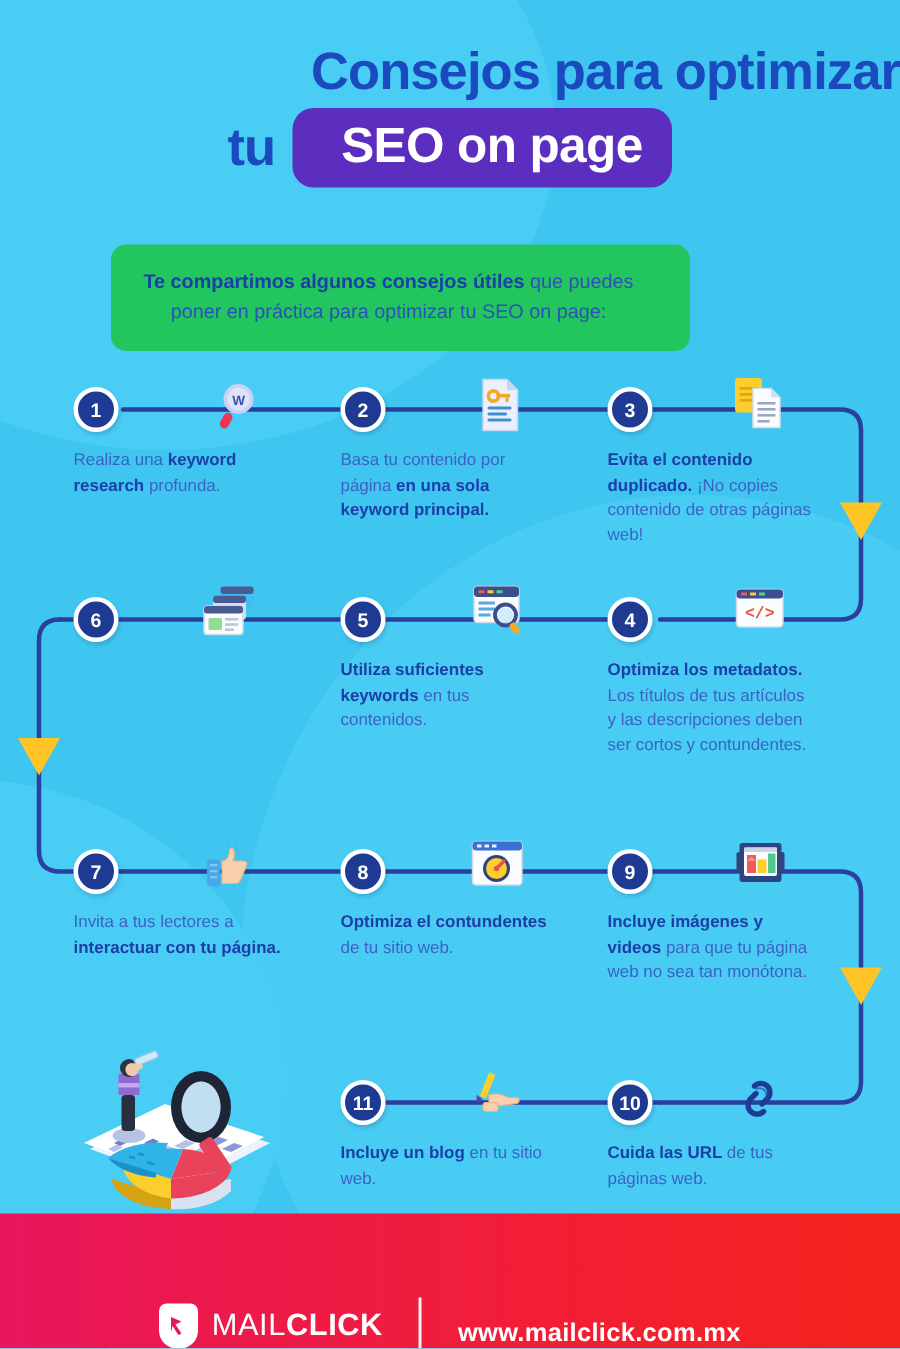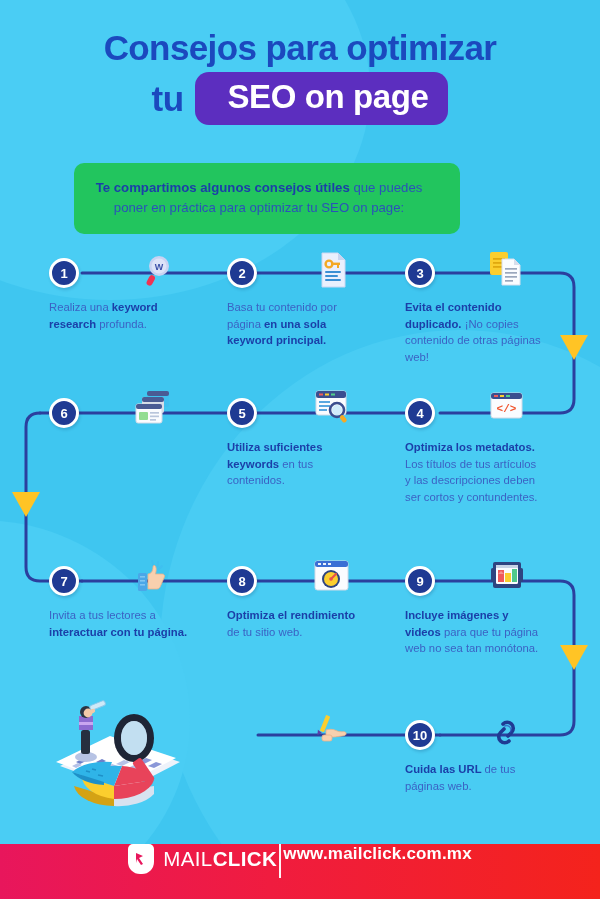--- a/index.html
+++ b/index.html
@@ -32,20 +32,21 @@
     text-align: center;
     z-index: 3;
   }
   .title-line1 {
     font-size: 35px;
     font-weight: bold;
     color: #1B49BE;
     letter-spacing: -0.6px;
     line-height: 44px;
     white-space: nowrap;
+    text-align: right;
   }
   .title-line2 {
     display: flex;
     align-items: center;
     justify-content: center;
     gap: 12px;
     margin-top: 2px;
   }
   .title-tu {
     font-size: 35px;
@@ -122,26 +123,26 @@
   }
   .tipicon svg { display: block; }
 
   
   .illus { position: absolute; left: 42px; top: 700px; z-index: 4; }
 
   
   .footer {
     position: absolute;
     left: 0; bottom: 0;
-    width: 600px; height: 55px;
+    width: 600px; height: 90px;
     background: linear-gradient(90deg, #E8165C 0%, #F01C3F 45%, #F4231C 100%);
     display: flex;
-    align-items: flex-start;
+    align-items: flex-end;
     justify-content: center;
-    gap: 2px;
+    gap: 24px;
     z-index: 6;
   }
   .logo-wrap { display: flex; align-items: center; gap: 9px; }
   .logo-mark {
     width: 26px; height: 30px;
     background: #ffffff;
     border-radius: 5px 5px 12px 12px;
     position: relative;
     display: flex; align-items: center; justify-content: center;
   }
@@ -339,21 +340,21 @@
       <rect x="4" y="18" width="5" height="1.6" fill="#7FC6F2"></rect>
       <rect x="4" y="22" width="5" height="1.6" fill="#7FC6F2"></rect>
       <rect x="4" y="26" width="5" height="1.6" fill="#7FC6F2"></rect>
       <path d="M12 16 c3 0 5-3 5-7 c0-2 2-2 2.6-0.6 c1 2.4 0.6 5.4 -0.3 7.6 h7 c1.8 0 2.8 1.6 2 3.2 l-4 9.4 c-0.6 1.4 -1.8 2.4 -3.3 2.4 H12 z" fill="#F8D0AE" stroke="#E8B28A" stroke-width="0.8"></path>
     </svg>
   </div>
 
   <div class="tip" style="left:227px; top:566px;">
     <div class="badge">8</div>
     <div class="tip-text">
-      <b>Optimiza el rendimiento </b><span>de tu sitio web.</span>
+      <b>Optimiza el contundentes </b><span>de tu sitio web.</span>
     </div>
   </div>
   <div class="tipicon" style="left:313px; top:559px;">
     <svg width="38" height="36" viewBox="0 0 38 36">
       <rect x="2" y="2" width="33" height="29" rx="2.5" fill="#FAFCFF" stroke="#D2DAE6" stroke-width="1"></rect>
       <rect x="2" y="2" width="33" height="6" rx="2.5" fill="#3B6FD4"></rect>
       <rect x="5" y="4" width="3" height="2" fill="#fff" opacity="0.9"></rect>
       <rect x="10" y="4" width="3" height="2" fill="#fff" opacity="0.9"></rect>
       <rect x="15" y="4" width="3" height="2" fill="#fff" opacity="0.9"></rect>
       <circle cx="18" cy="20" r="9" fill="#2E4480"></circle>
@@ -376,20 +377,26 @@
       <rect x="7" y="5" width="22" height="3" fill="#C8D3E6"></rect>
       <rect x="9" y="10" width="6" height="12" fill="#F05A5A"></rect>
       <rect x="16" y="13" width="6" height="9" fill="#FBCE2E"></rect>
       <rect x="23" y="9" width="5" height="13" fill="#51C98C"></rect>
       <path d="M9 14 L12 11 L15 14 Z" fill="#FAFCFF" opacity="0.35"></path>
       <rect x="2" y="8" width="3" height="14" rx="1.5" fill="#2E4480"></rect>
       <rect x="31" y="8" width="3" height="14" rx="1.5" fill="#2E4480"></rect>
     </svg>
   </div>
 
+  <div class="tip" style="left:227px; top:720px;">
+    <div class="badge">11</div>
+    <div class="tip-text">
+      <b>Incluye un blog </b><span>en tu sitio web.</span>
+    </div>
+  </div>
   <div class="tipicon" style="left:316px; top:713px;">
     <svg width="38" height="34" viewBox="0 0 38 34">
       <rect x="7" y="2" width="4.5" height="17" rx="1" transform="rotate(22 9 10)" fill="#FBCE2E"></rect>
       <path d="M5 19 l1.5 5 l3.5 -3.5 z" transform="rotate(22 9 10)" fill="#5B3FA8"></path>
       <path d="M10 17 c3-1 7-1 10 0.5 c2.5 1.2 5 1.5 7.5 1.2 c1.6-0.2 2.6 0.6 2.6 1.8 c0 1.2-1 2-2.4 2.2
                l-8.5 1.2 c-2 0.3 -4 0.1 -5.8 -0.7 L10 22 z" fill="#F8D0AE" stroke="#E8B28A" stroke-width="0.8"></path>
       <rect x="6" y="22" width="10" height="6" rx="2" fill="#F8D0AE" stroke="#E8B28A" stroke-width="0.8"></rect>
     </svg>
   </div>
 

